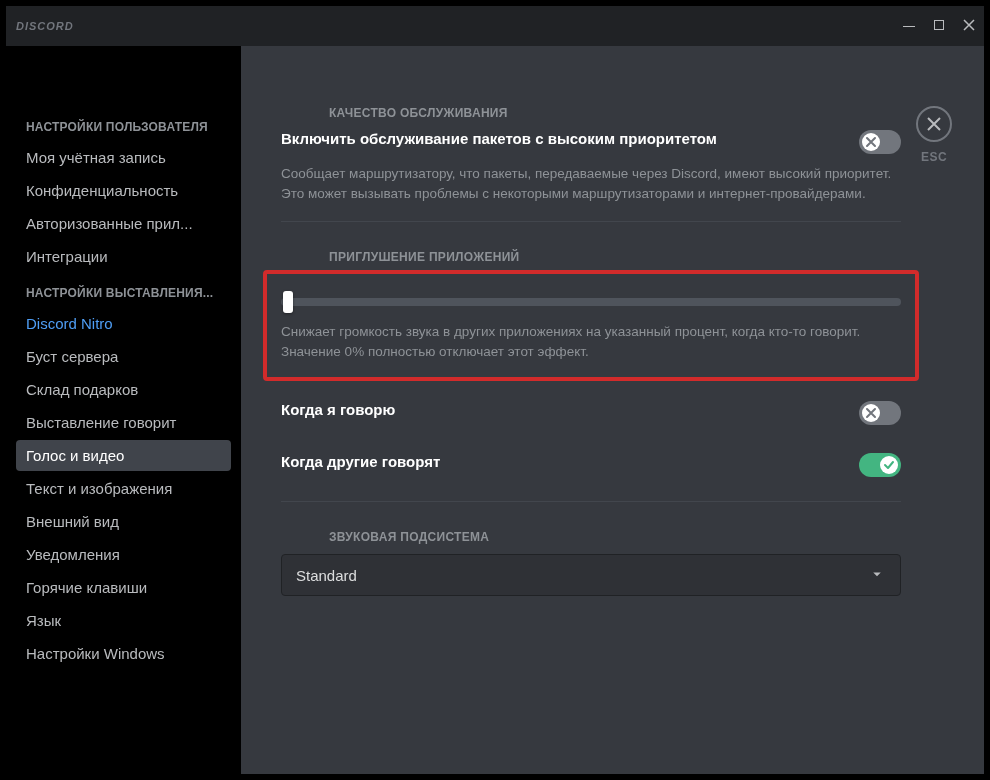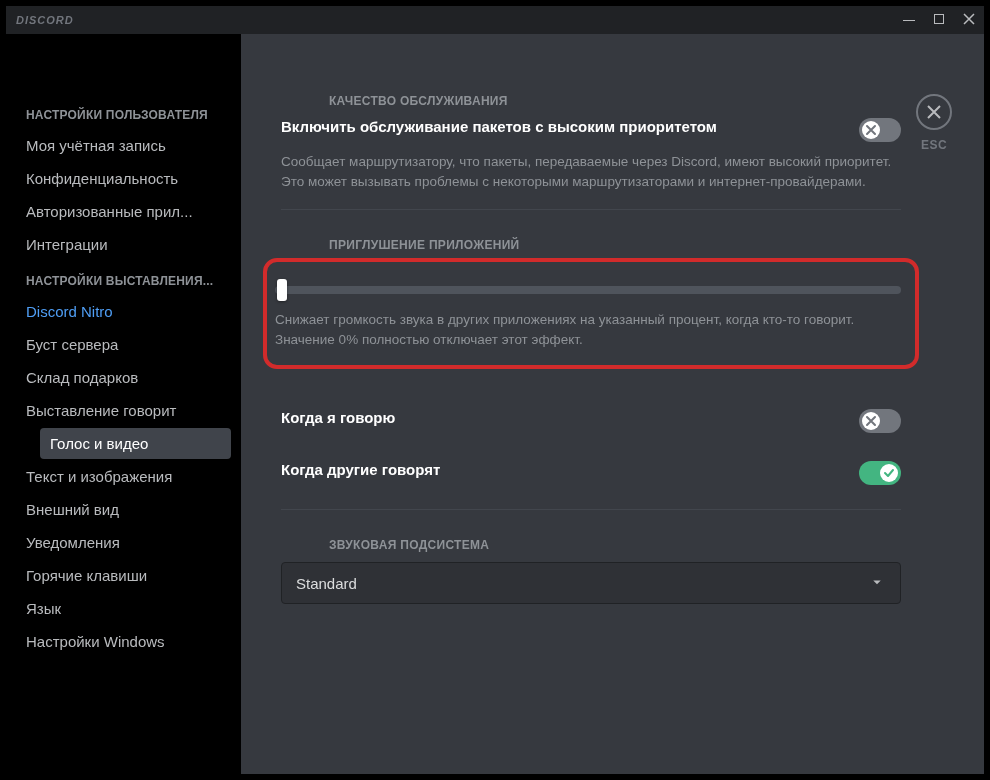--- a/index.html
+++ b/index.html
@@ -17,21 +17,21 @@
     border-radius: 4px;
   }
   .window {
     width: 978px; height: 768px;
     background: #36393f;
     display: flex;
     flex-direction: column;
     position: relative;
   }
   .titlebar {
-    height: 28px;
+    height: 40px;
     background: #202225;
     display: flex;
     align-items: center;
     justify-content: space-between;
     padding: 0 8px 0 10px;
   }
   .titlebar-brand {
     font-size: 11px;
     font-weight: 800;
     letter-spacing: 1px;
@@ -70,21 +70,21 @@
     font-size: 15px;
     color: #b9bbbe;
     padding: 7px 10px;
     margin: 2px 0;
     border-radius: 4px;
     cursor: pointer;
     white-space: nowrap;
     overflow: hidden;
     text-overflow: ellipsis;
   }
-  .side-item.active { background: #40444b; color: #fff; margin-left: 24px; }
+  .side-item.active { background: #40444b; color: #fff; }
   .side-item.nitro { color: #4f9ef5; }
   .content {
     flex: 1;
     background: #36393f;
     padding: 60px 40px 0 40px;
     position: relative;
     overflow-y: auto;
     min-width: 0;
   }
   .content-inner {
@@ -137,23 +137,23 @@
     border-radius: 50%;
     background: #fff;
     top: 3px;
     display: flex; align-items: center; justify-content: center;
   }
   .toggle.off .toggle-knob { left: 3px; }
   .toggle.on  .toggle-knob { right: 3px; }
   .toggle-knob svg { width: 12px; height: 12px; }
   .highlight-box {
     border: 4px solid #d22b2b;
-    border-radius: 14px;
-    padding: 14px 14px 16px 8px;
-    margin: -4px -18px 40px -18px;
+    border-radius: 4px;
+    padding: 14px 14px 16px 14px;
+    margin: -4px -18px 20px -18px;
   }
   .slider-track {
     height: 8px;
     background: #4f545c;
     border-radius: 4px;
     position: relative;
     margin: 10px 0 16px 0;
   }
   .slider-thumb {
     position: absolute;

